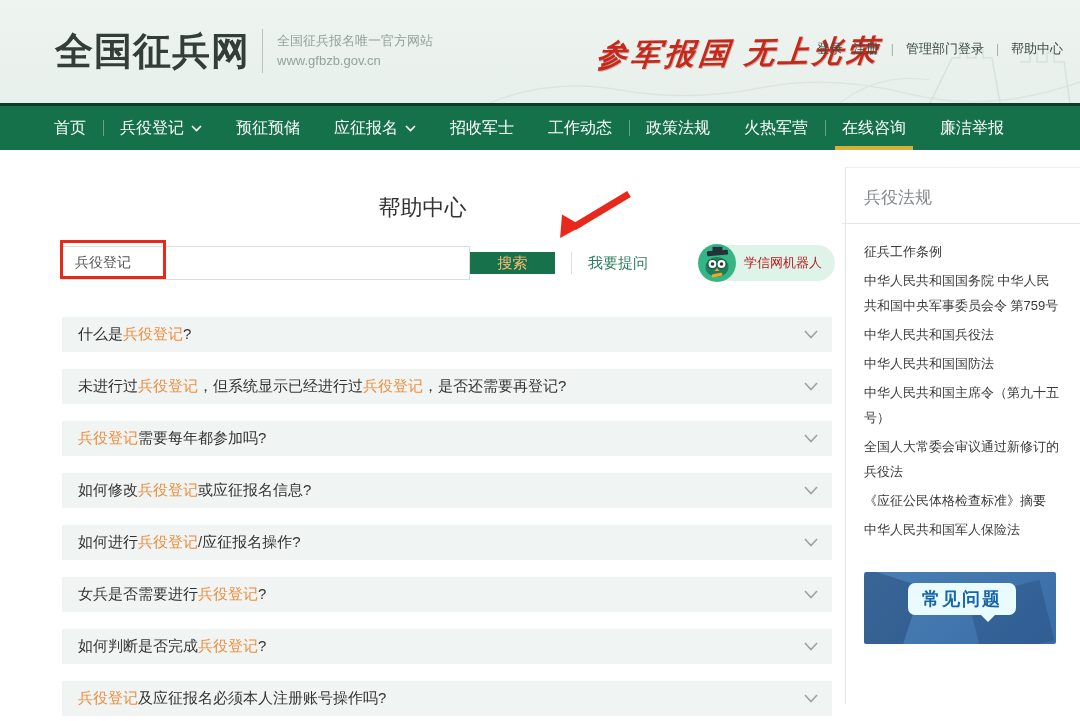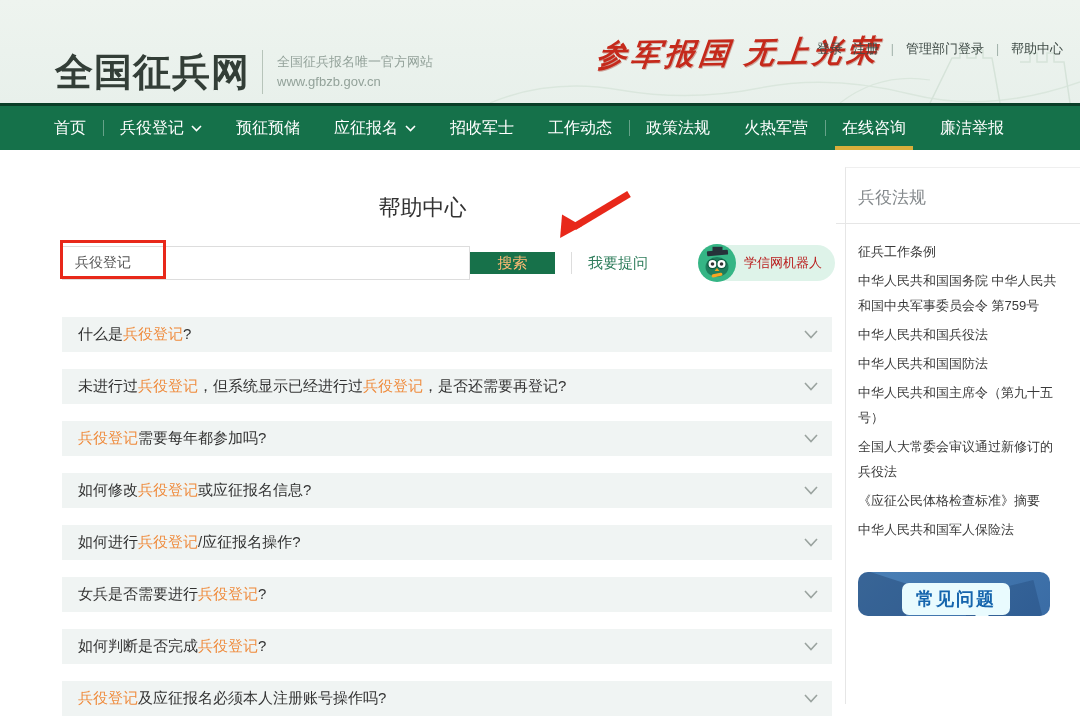--- a/index.html
+++ b/index.html
@@ -2,21 +2,21 @@
 <html><head>
 <meta charset="utf-8">
 <style>
   html,body{margin:0;padding:0;background:#fff;}
   .page{position:relative;width:1080px;height:721px;overflow:hidden;background:#fff;
         font-family:"Liberation Sans","DejaVu Sans",sans-serif;}
 
   
   .site-header{position:relative;height:103px;background:linear-gradient(180deg,#eef4ef 0%,#e8f0eb 100%);overflow:hidden;}
   .header-deco{position:absolute;right:0;top:0;opacity:.55;pointer-events:none;}
-  .logo-row{position:absolute;left:55px;top:27px;display:flex;align-items:center;margin-top:21px;}
+  .logo-row{position:absolute;left:55px;top:27px;display:flex;align-items:center;}
   .logo{font-family:"Liberation Serif","DejaVu Serif",serif;font-size:38px;font-weight:700;
         color:#333e37;letter-spacing:1px;line-height:48px;}
   .logo-divider{width:1px;height:44px;background:#b7c4ba;margin:0 14px 0 12px;}
   .tagline{font-size:13px;color:#93a29a;line-height:20px;}
   .slogan{position:absolute;left:597px;top:33px;font-family:"Liberation Serif","DejaVu Serif",serif;
         font-size:30px;font-weight:700;font-style:italic;color:#c5291b;letter-spacing:4px;
         transform:skewX(-7deg) rotate(-1deg);text-shadow:1px 1px 0 rgba(150,25,8,.35);white-space:nowrap;}
   .top-links{position:absolute;right:12px;top:40px;display:flex;align-items:center;font-size:13px;color:#3f4b46;}
   .top-link{margin:0 5px;cursor:pointer;}
   .top-sep{color:#9fb0a8;margin:0 7px;font-size:12px;}
@@ -45,26 +45,26 @@
   .robot-label{margin-left:8px;font-size:13px;color:#b91c1c;white-space:nowrap;}
 
   .faq-list{margin:36px 0 0 62px;width:770px;}
   .faq-item{display:flex;justify-content:space-between;align-items:center;height:35px;background:#f0f4f3;
         padding:0 14px 0 16px;margin-bottom:17px;font-size:15px;color:#333;cursor:pointer;}
   .faq-text{white-space:nowrap;overflow:hidden;}
   .faq-item .hl{color:#ef8c3e;}
   .faq-caret{display:flex;align-items:center;}
 
   
-  .sidebar{flex:1;border-left:1px solid #e6e6e6;border-top:1px solid #efefef;padding:0 18px 0 12px;}
+  .sidebar{flex:1;border-left:1px solid #e6e6e6;border-top:1px solid #efefef;padding:0 18px 0 18px;}
   .sidebar-title{margin-top:18px;font-size:17px;color:#84898c;}
   .sidebar-divider{height:1px;background:#e6e6e6;margin:14px -18px 0 -22px;}
   .sidebar-links{margin-top:15px;}
   .sidebar-link{font-size:13px;color:#3a3a3a;line-height:25px;margin-bottom:4px;cursor:pointer;}
-  .banner{position:relative;margin-top:30px;width:192px;height:44px;border-radius:10px;overflow:hidden;cursor:pointer;
+  .banner{position:relative;margin-top:30px;width:192px;height:72px;border-radius:2px;overflow:hidden;cursor:pointer;
         background:linear-gradient(135deg,#4a80b6 0%,#3a6ca5 100%);}
   .banner::before{content:"";position:absolute;left:-10px;top:4px;width:58px;height:72px;
         background:rgba(15,40,80,.30);transform:rotate(18deg);}
   .banner::after{content:"";position:absolute;right:8px;top:16px;width:74px;height:62px;
         background:rgba(15,40,80,.22);transform:rotate(-14deg);}
   .bubble{position:absolute;left:44px;top:11px;z-index:2;background:#e9fbfe;border-radius:7px;padding:4px 14px;
         font-size:18px;font-weight:700;color:#1565ad;letter-spacing:2px;white-space:nowrap;}
   .bubble::after{content:"";position:absolute;left:68%;bottom:-7px;border:7px solid transparent;
         border-top-color:#e9fbfe;border-bottom:0;}
 

